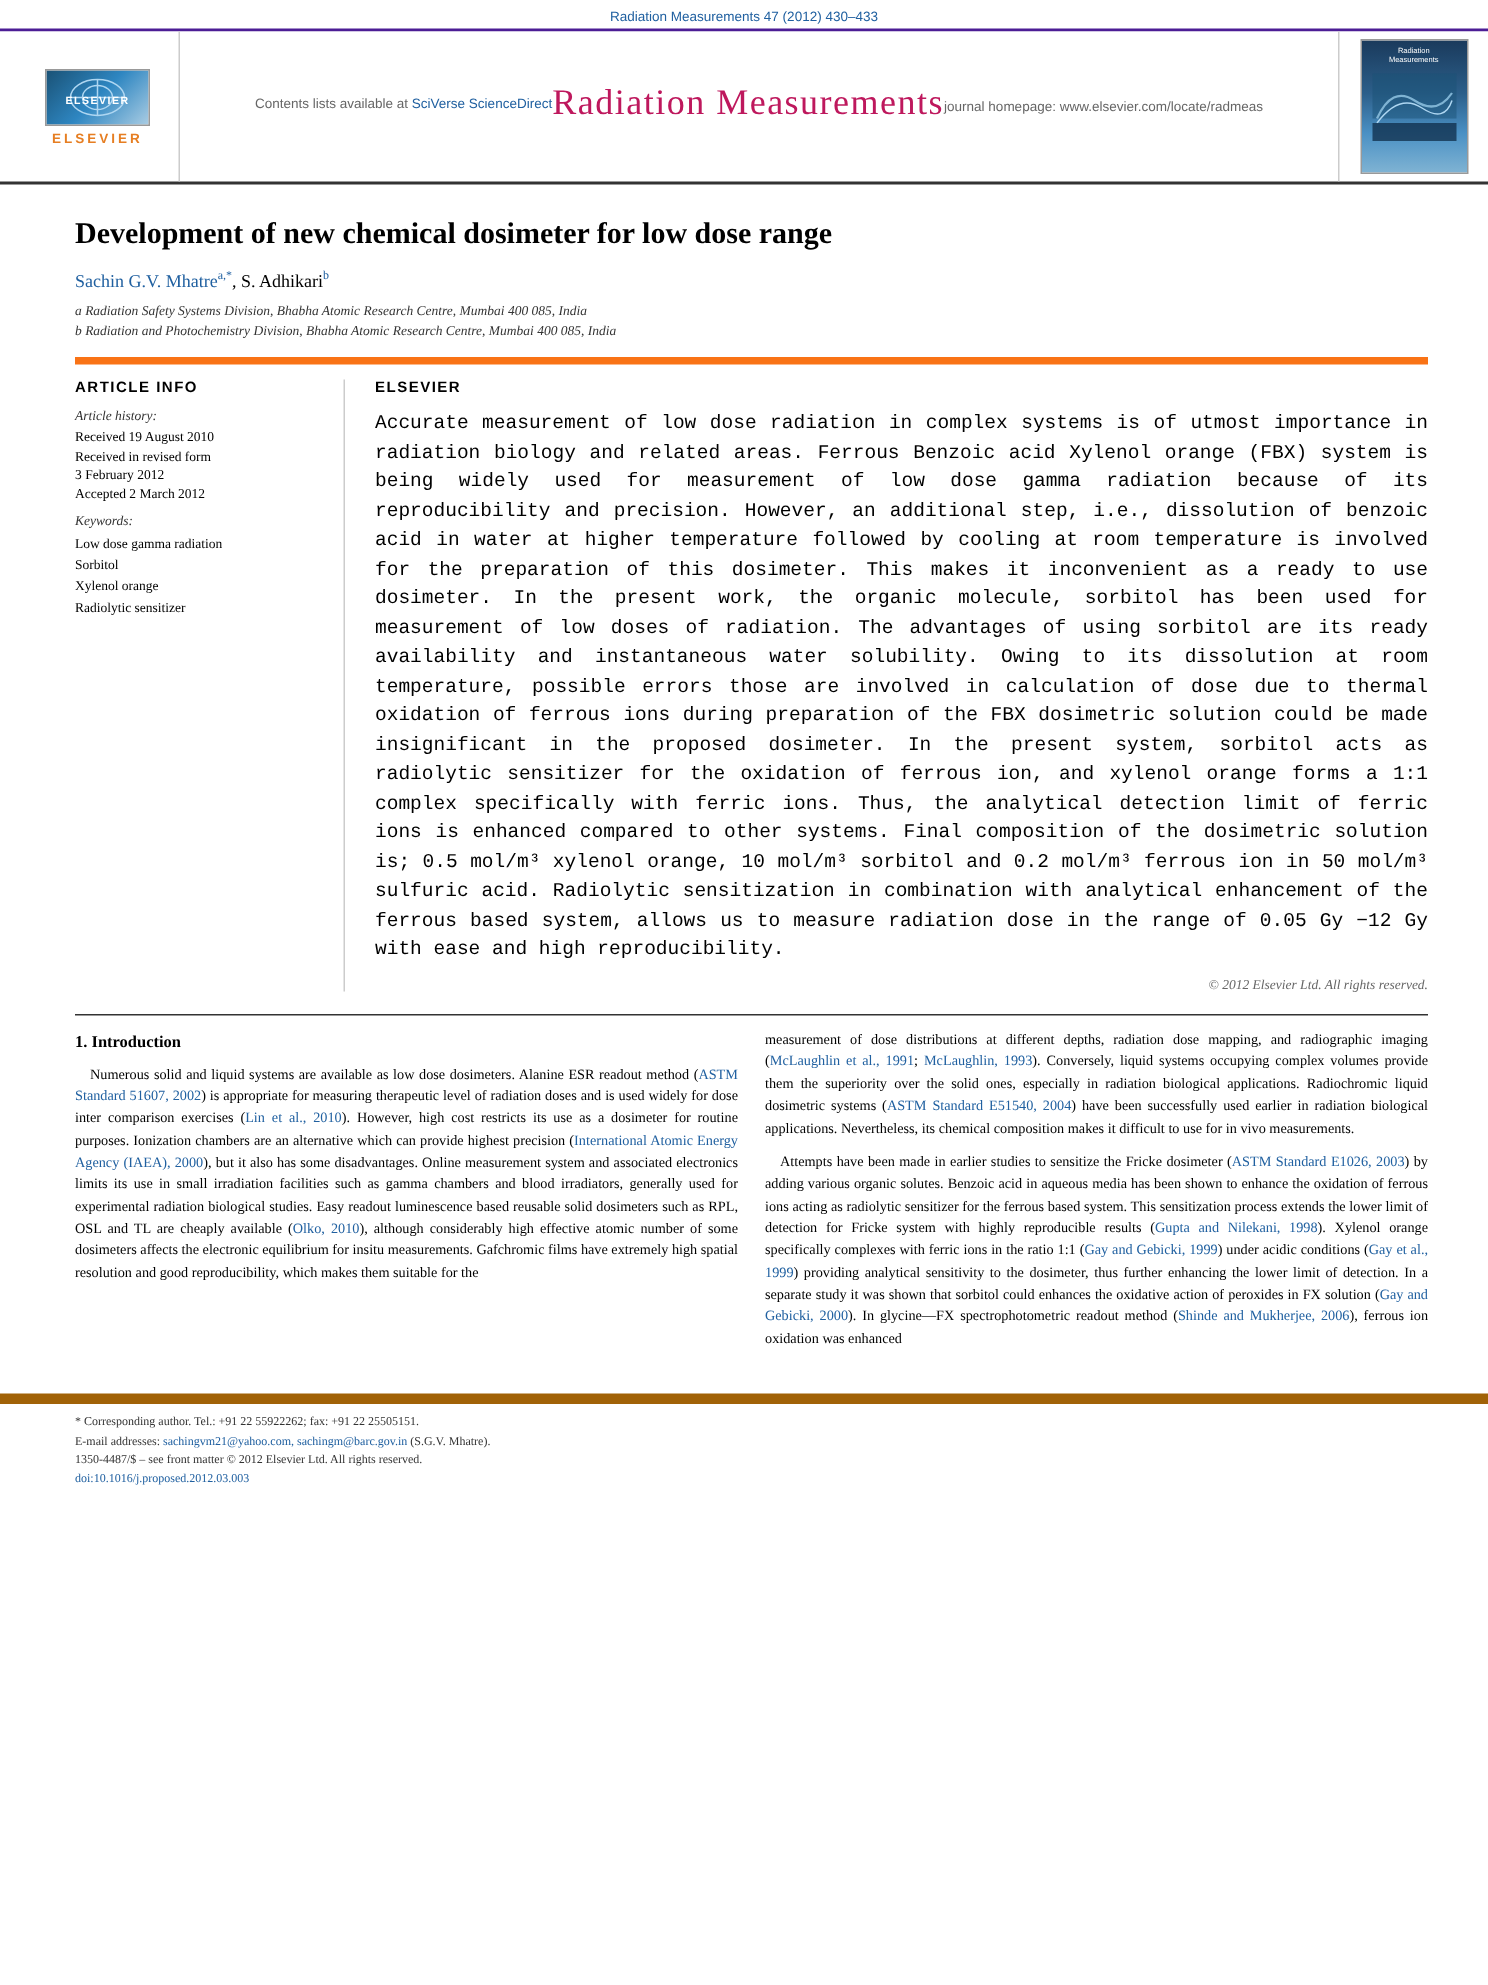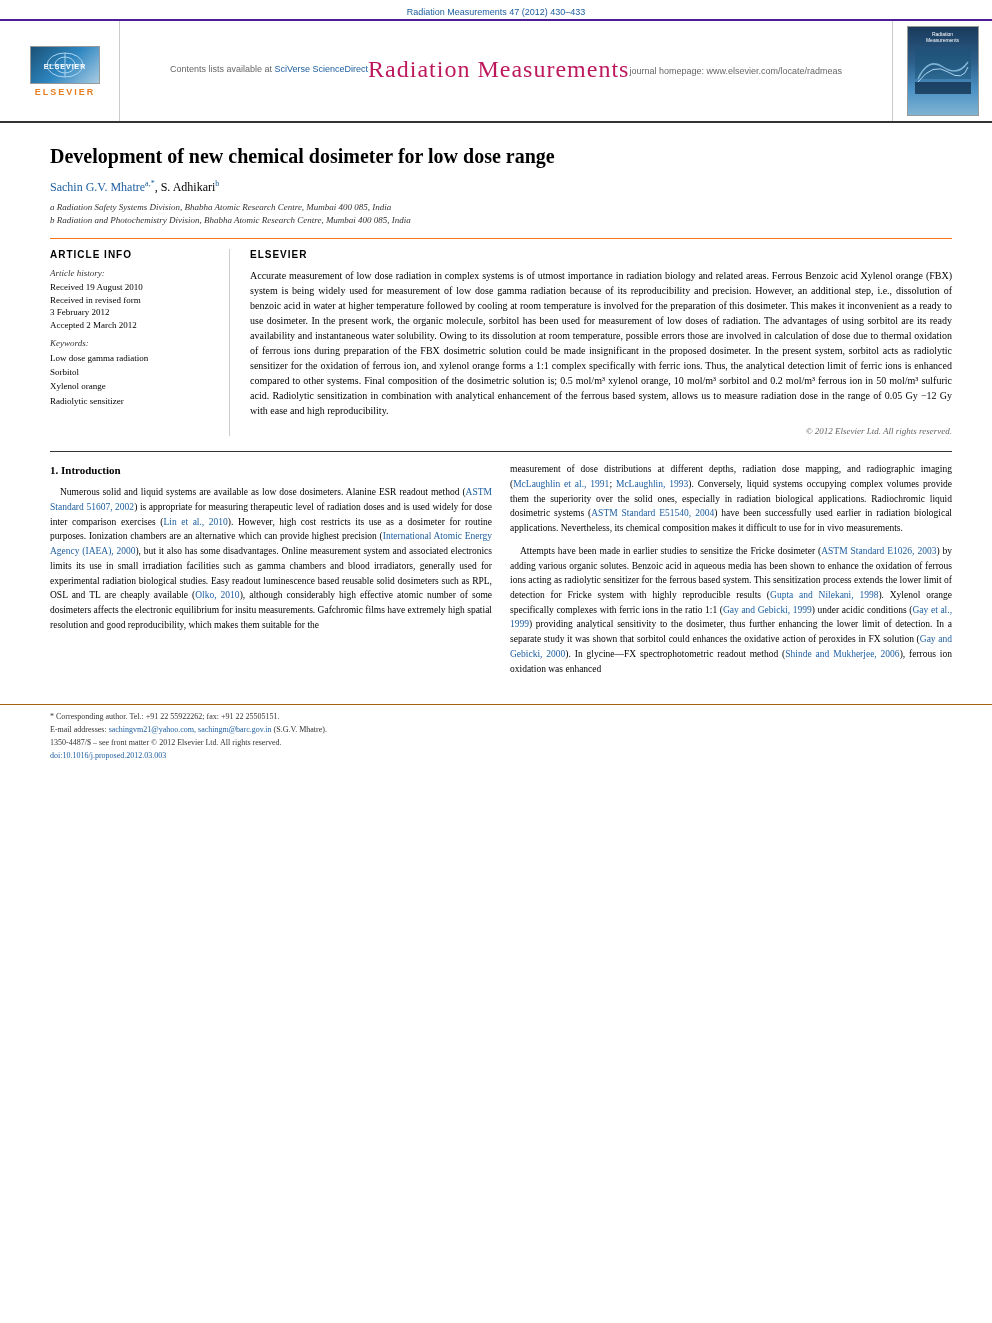--- a/index.html
+++ b/index.html
@@ -168,21 +168,21 @@
       color: #333;
       line-height: 1.4;
       font-family: 'Times New Roman', Times, serif;
     }
 
     
     .two-col-section {
       display: flex;
       gap: 20px;
       margin-top: 8px;
-      border-top: 1px solid #f97316;
+      border-top: 5px solid #f97316;
       padding-top: 10px;
     }
 
     .article-info {
       width: 180px;
       flex-shrink: 0;
       border-right: 1px solid #ccc;
       padding-right: 14px;
     }
     .section-label {
@@ -211,25 +211,25 @@
       font-size: 9px;
       color: #000;
       line-height: 1.6;
       font-family: 'Times New Roman', Times, serif;
     }
 
     .abstract-section {
       flex: 1;
     }
     .abstract-text {
-      font-size: 10px;
+      font-size: 13px;
       color: #000;
       line-height: 1.5;
       text-align: justify;
-      font-family: Liberation Serif, serif;
+      font-family: Liberation Mono, monospace;
     }
     .copyright-line {
       font-size: 9px;
       color: #666;
       text-align: right;
       margin-top: 8px;
       font-family: 'Times New Roman', Times, serif;
       font-style: italic;
     }
 
@@ -265,21 +265,21 @@
       text-indent: 0;
     }
     .ref-link {
       color: #2060a0;
       text-decoration: none;
     }
     sup { font-size: 6.5px; }
 
     
     .paper-footer {
-      border-top: 1px solid #a16207;
+      border-top: 7px solid #a16207;
       padding: 6px 40px 6px 50px;
       font-size: 8px;
       color: #333;
       font-family: 'Times New Roman', Times, serif;
       line-height: 1.6;
     }
     .paper-footer .footer-note {
       font-size: 8px;
     }
     .footer-doi {

